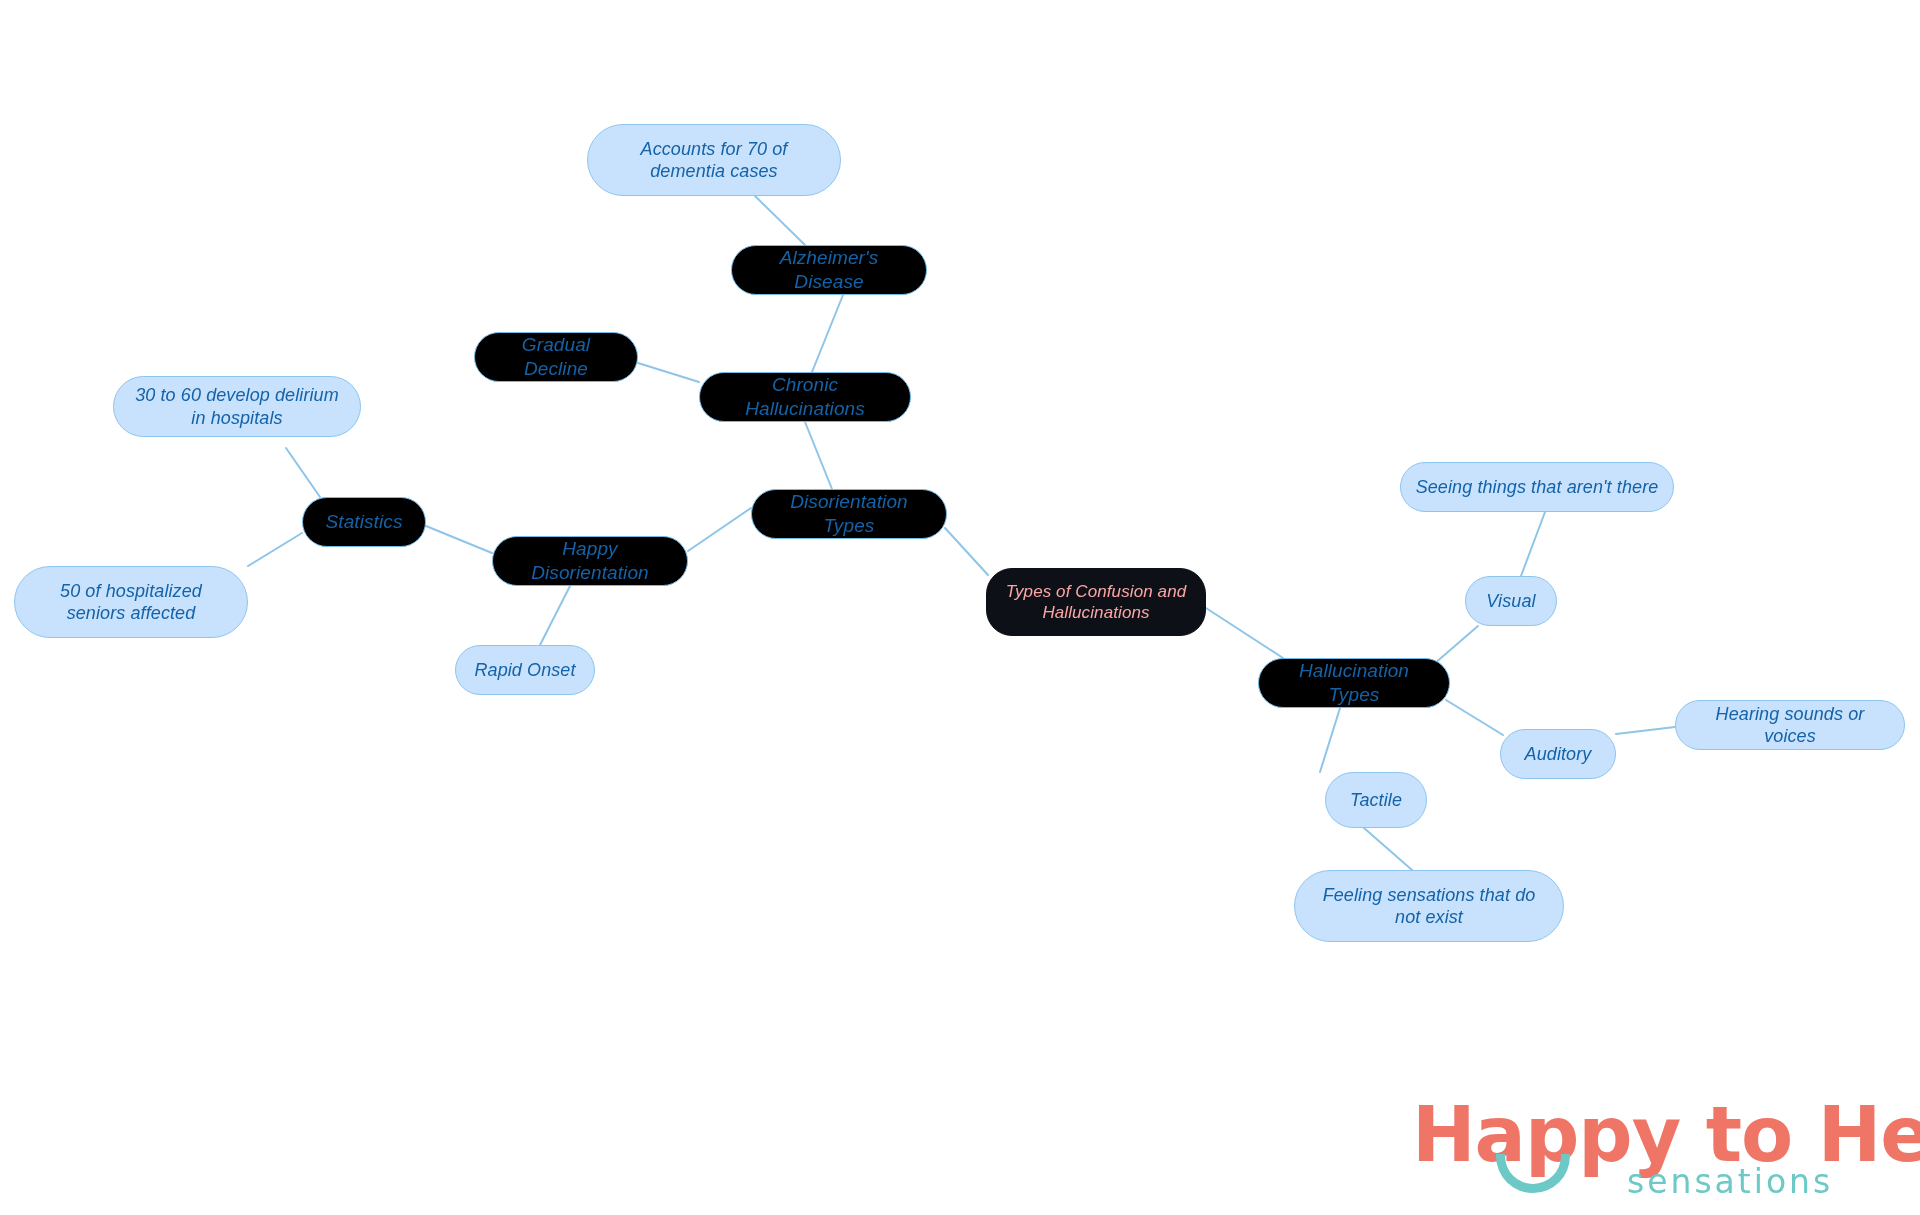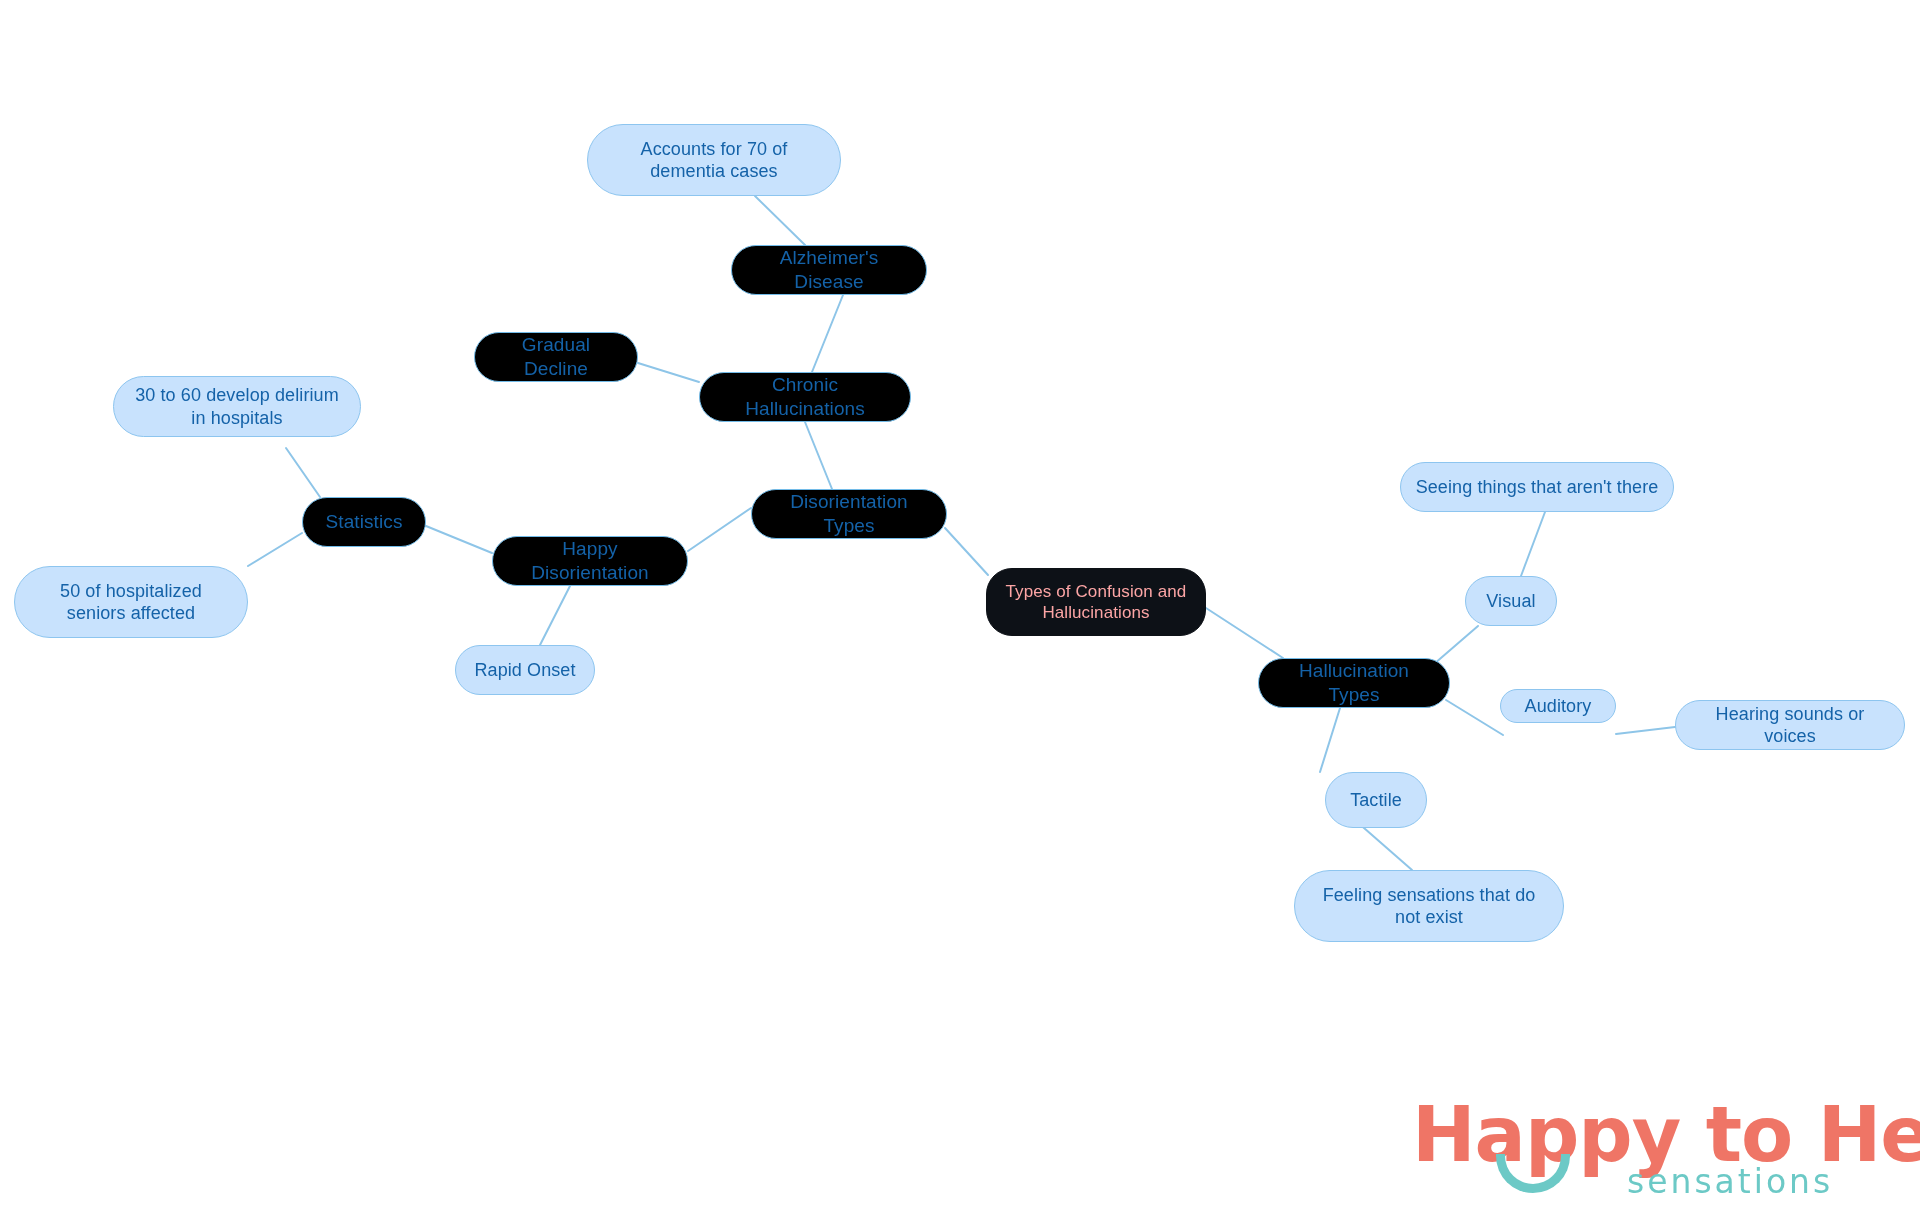--- a/index.html
+++ b/index.html
@@ -29,20 +29,21 @@
     position: absolute;
     box-sizing: border-box;
     display: flex;
     align-items: center;
     justify-content: flex-end;
     text-align: center;
     border-radius: 999px;
     line-height: 1.25;
     padding: 6px 14px;
     letter-spacing: 0.1px;
+    font-style: italic;
   }
   .node.root {
     background: #0d1117;
     color: #fca5a5;
     border: 1px solid #0d1117;
     border-radius: 26px;
     font-size: 17px;
   }
   .node.branch {
     background: #000000;
@@ -162,21 +163,21 @@
       </div>
       <div class="node branch" style="left: 1258px; top: 658px; width: 192px; height: 50px;">
         <span class="node-label">Hallucination Types</span>
       </div>
       <div class="node leaf" style="left: 1465px; top: 576px; width: 92px; height: 50px;">
         <span class="node-label">Visual</span>
       </div>
       <div class="node leaf" style="left: 1400px; top: 462px; width: 274px; height: 50px;">
         <span class="node-label">Seeing things that aren't there</span>
       </div>
-      <div class="node leaf" style="left: 1500px; top: 689px; width: 116px; height: 34px;">
+      <div class="node leaf" style="left: 1500px; top: 729px; width: 116px; height: 50px;">
         <span class="node-label">Auditory</span>
       </div>
       <div class="node leaf" style="left: 1675px; top: 700px; width: 230px; height: 50px;">
         <span class="node-label">Hearing sounds or voices</span>
       </div>
       <div class="node leaf" style="left: 1325px; top: 772px; width: 102px; height: 56px;">
         <span class="node-label">Tactile</span>
       </div>
       <div class="node leaf" style="left: 1294px; top: 870px; width: 270px; height: 72px;">
         <span class="node-label">Feeling sensations that do not exist</span>

